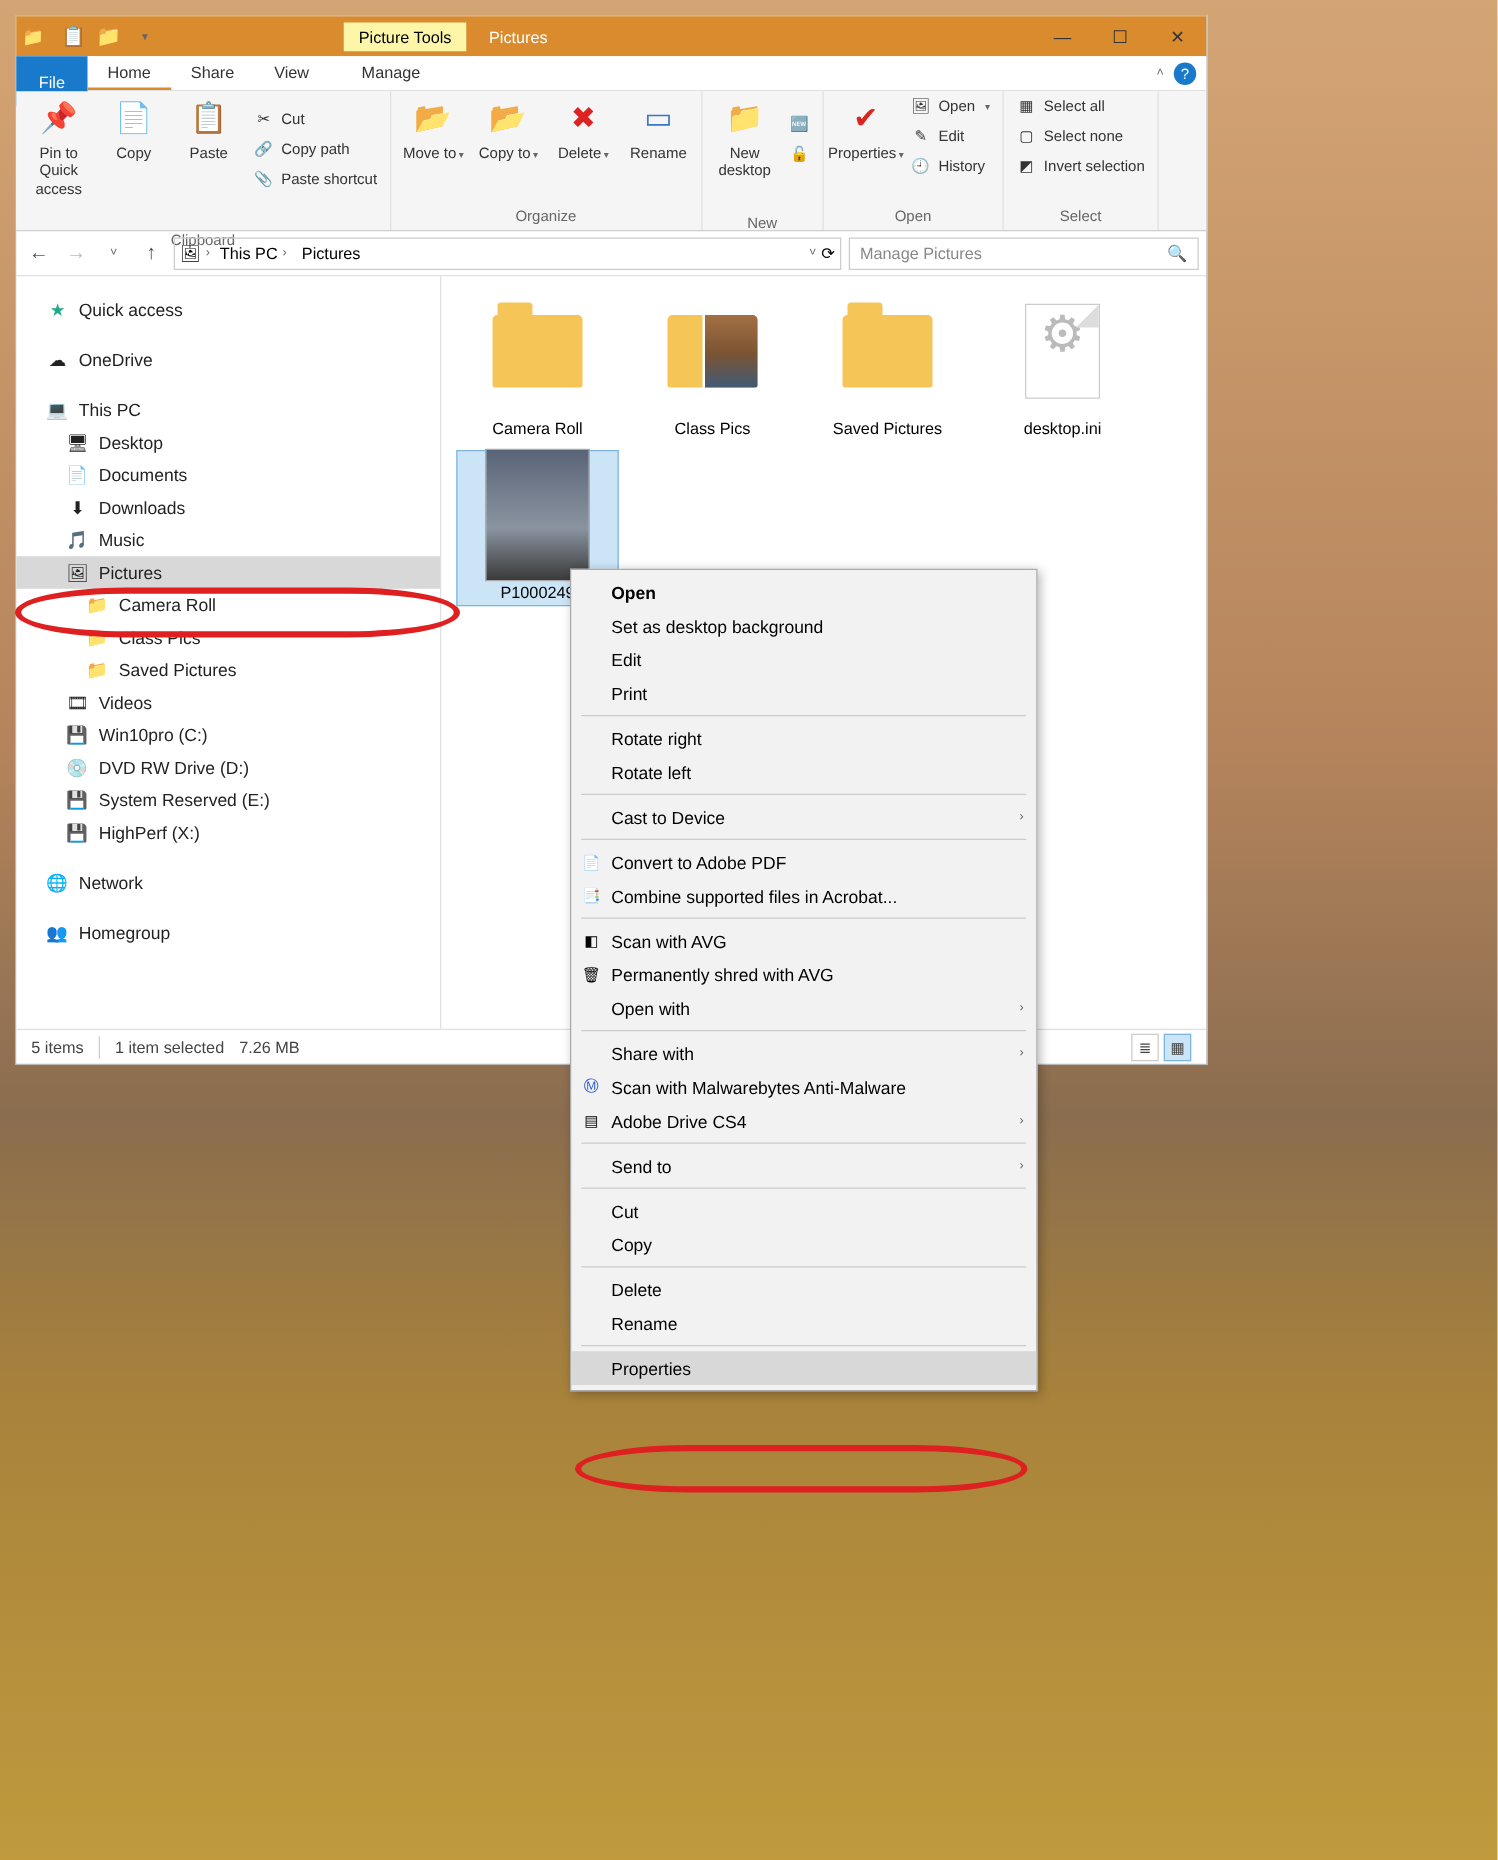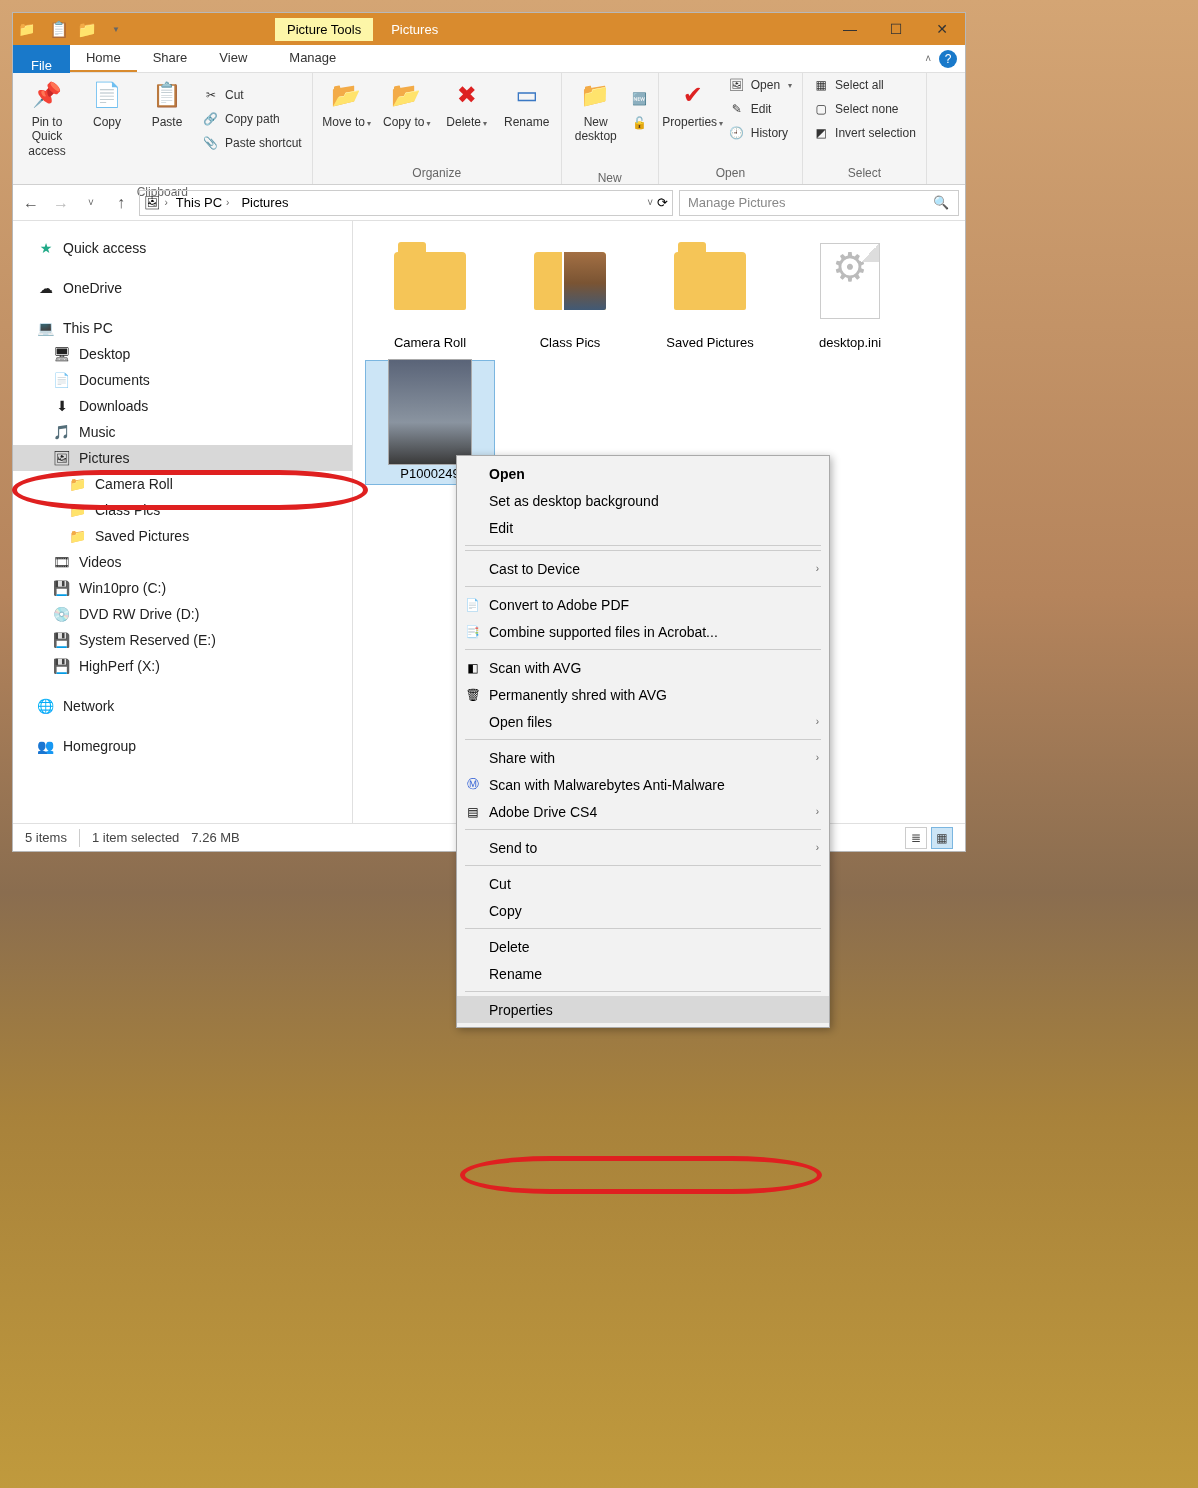--- a/index.html
+++ b/index.html
@@ -385,21 +385,30 @@
 <div class="ctxmenu">
   <div class="ctx-item bold">
       <span>Open</span>
     </div>
   <div class="ctx-item">
       <span>Set as desktop background</span>
     </div>
   <div class="ctx-item">
       <span>Edit</span>
     </div>
-  <div class="ctx-sep"></div>
+  <div class="ctx-item">
+      <span>Print</span>
+    </div>
+  <div class="ctx-sep"></div>
+  <div class="ctx-item">
+      <span>Rotate right</span>
+    </div>
+  <div class="ctx-item">
+      <span>Rotate left</span>
+    </div>
   <div class="ctx-sep"></div>
   <div class="ctx-item">
       <span>Cast to Device</span>
       <span class="sub chev">›</span>
     </div>
   <div class="ctx-sep"></div>
   <div class="ctx-item">
       <span class="micn">📄</span>
       <span>Convert to Adobe PDF</span>
     </div>
@@ -410,21 +419,21 @@
   <div class="ctx-sep"></div>
   <div class="ctx-item">
       <span class="micn">◧</span>
       <span>Scan with AVG</span>
     </div>
   <div class="ctx-item">
       <span class="micn">🗑</span>
       <span>Permanently shred with AVG</span>
     </div>
   <div class="ctx-item">
-      <span>Open files</span>
+      <span>Open with</span>
       <span class="sub chev">›</span>
     </div>
   <div class="ctx-sep"></div>
   <div class="ctx-item">
       <span>Share with</span>
       <span class="sub chev">›</span>
     </div>
   <div class="ctx-item">
       <span class="micn" style="color:#2a5ad4">Ⓜ</span>
       <span>Scan with Malwarebytes Anti-Malware</span>

